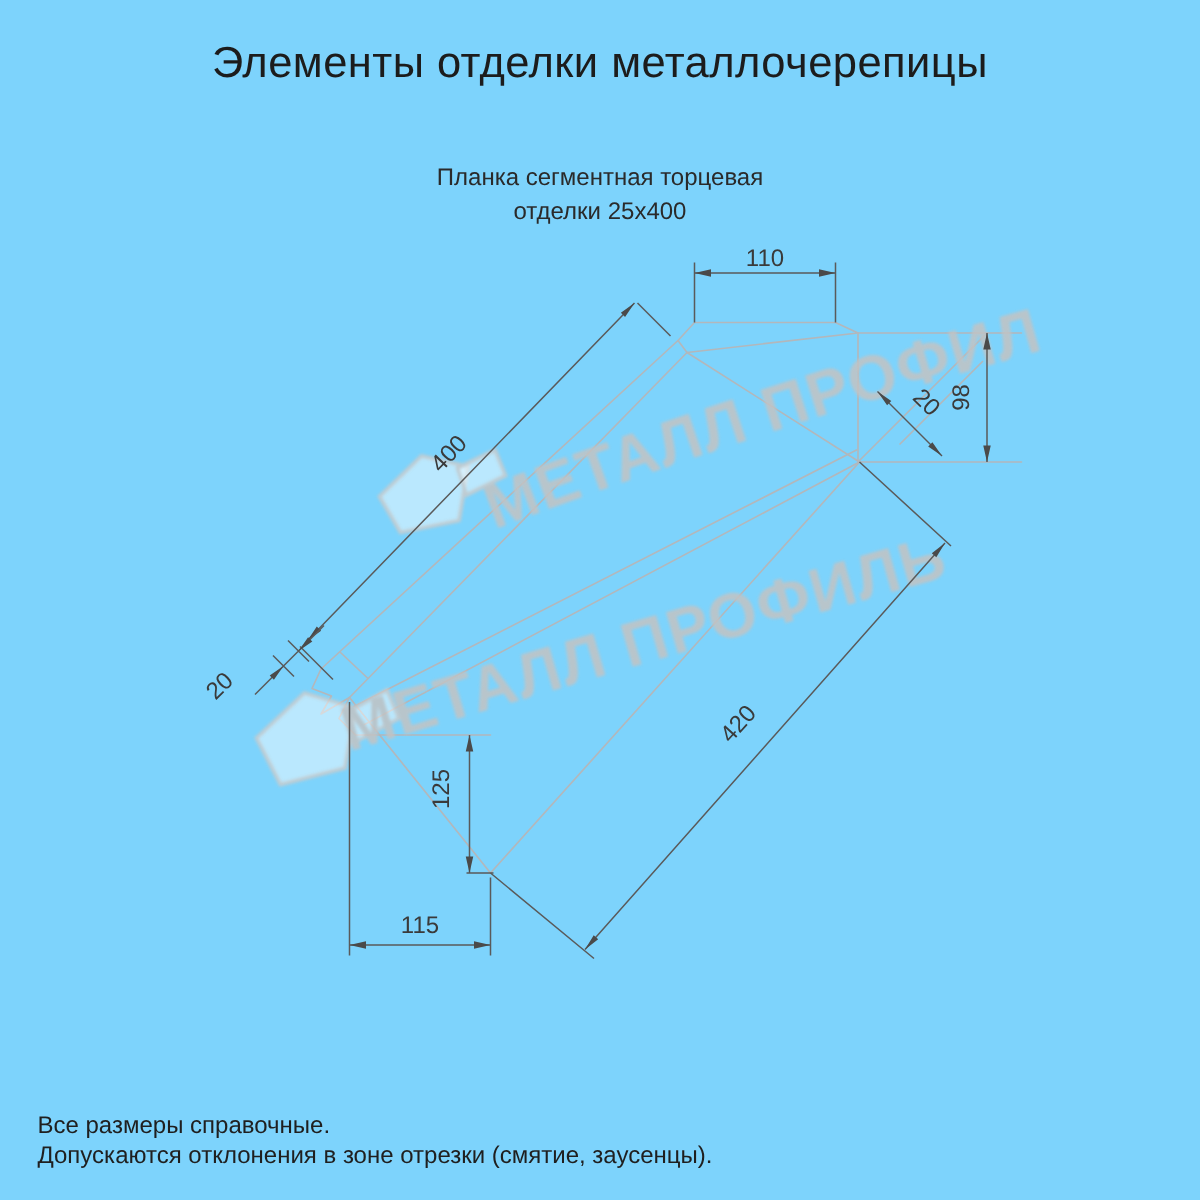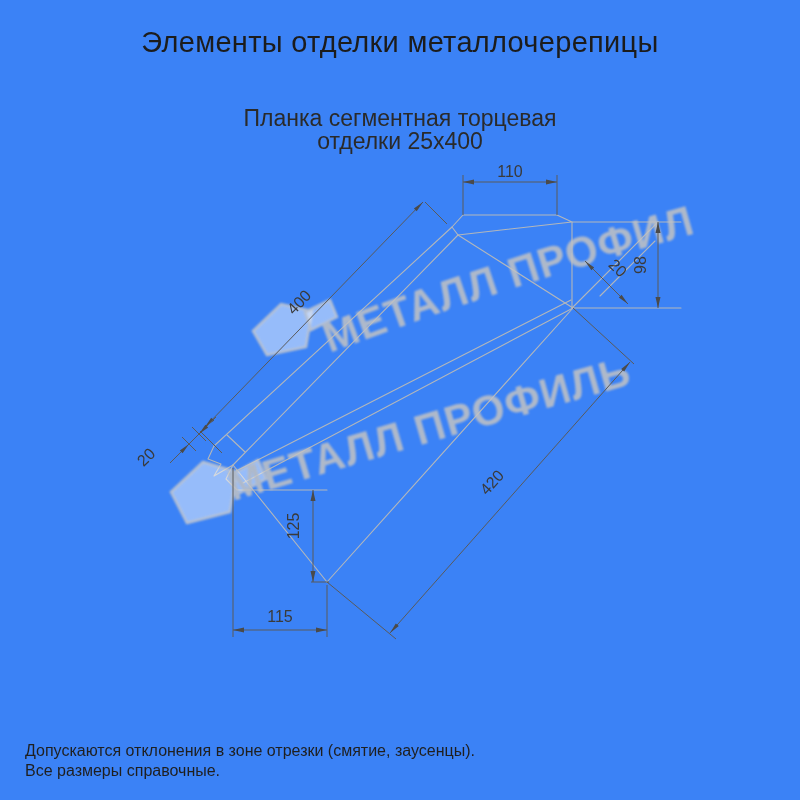--- a/index.html
+++ b/index.html
@@ -1,27 +1,27 @@
 <!DOCTYPE html>
 <html><head>
 <meta charset="utf-8">
 <style>
   html,body { margin:0; padding:0; background:#ffffff; }
   .page {
-    position:relative; width:800px; height:800px; background:#3b82f6;
+    position:relative; width:800px; height:800px; background:#7dd3fc;
     font-family:"Liberation Sans", sans-serif; overflow:hidden;
   }
   .title {
     position:absolute; top:26px; left:0; width:100%;
     text-align:center; font-size:29px; font-weight:400;
     color:#1c1c1c; letter-spacing:0.3px;
   }
   .subtitle {
     position:absolute; top:107px; left:0; width:100%;
-    text-align:center; font-size:23px; line-height:23px;
+    text-align:center; font-size:16px; line-height:23px;
     color:#2a2a2a;
   }
   .drawing-svg { position:absolute; top:0; left:0; }
   .notes {
     position:absolute; left:25px; top:741px;
     font-size:16px; line-height:20px; color:#1f1f1f;
   }
   .outline { stroke:#b3b7bb; stroke-width:1.1; fill:none; stroke-linecap:round; stroke-linejoin:round; }
   .dimline { stroke:#5a5a5a; stroke-width:1; fill:none; }
   .arrow   { fill:#4a4a4a; stroke:none; }
@@ -134,17 +134,17 @@
     </g>
 
     <g>
       <path class="dimline" d="M327 582 L396 639 M573 308 L634 364 M390 633 L630 362"></path>
       <path class="arrow" d="M390 633 L398.8 626.1 L395.8 623.5 Z M630 362 L624.2 371.5 L621.2 368.9 Z"></path>
       <text class="dimtext" x="496" y="486" text-anchor="middle" transform="rotate(-48 496 486)">420</text>
     </g>
   </svg>
 
   <div class="notes">
+    <div>Все размеры справочные.</div>
     <div>Допускаются отклонения в зоне отрезки (смятие, заусенцы).</div>
-    <div>Все размеры справочные.</div>
   </div>
 
 </div>
 
 </body></html>

